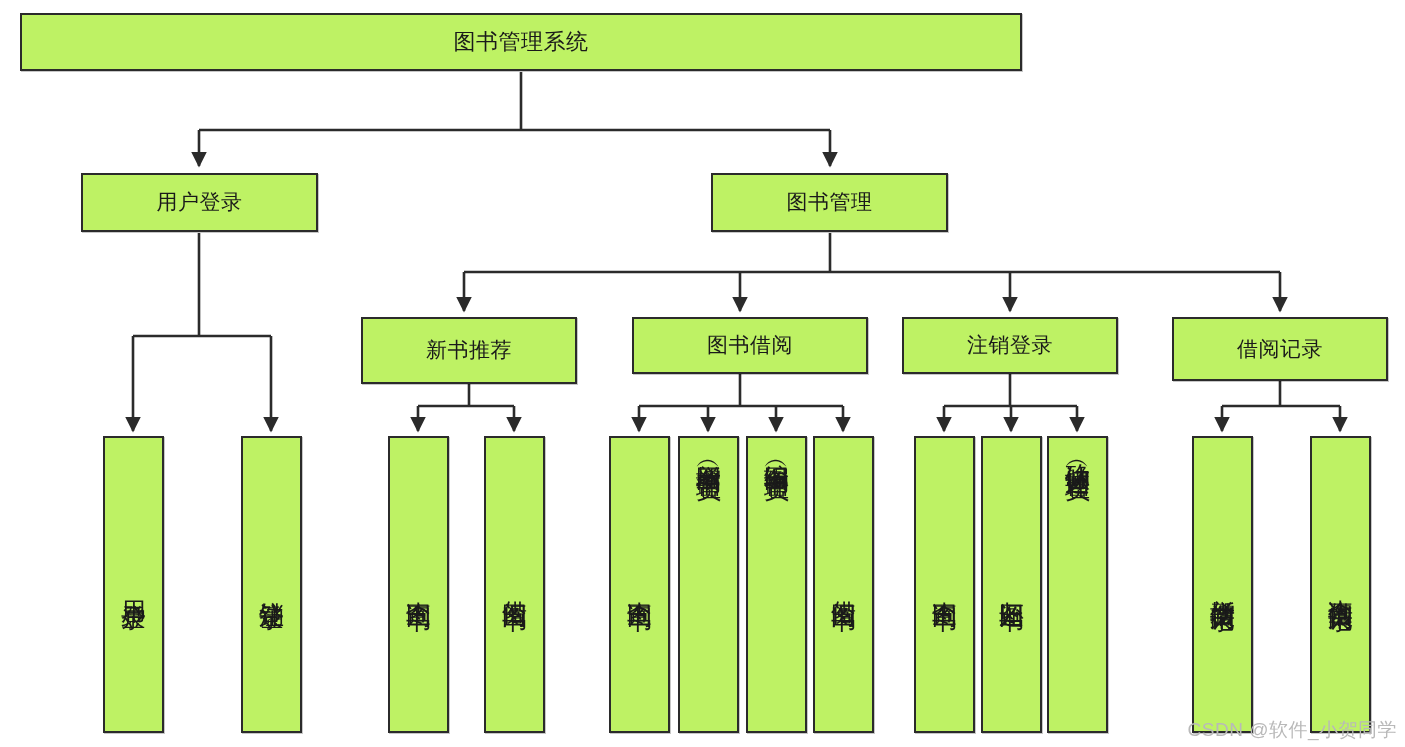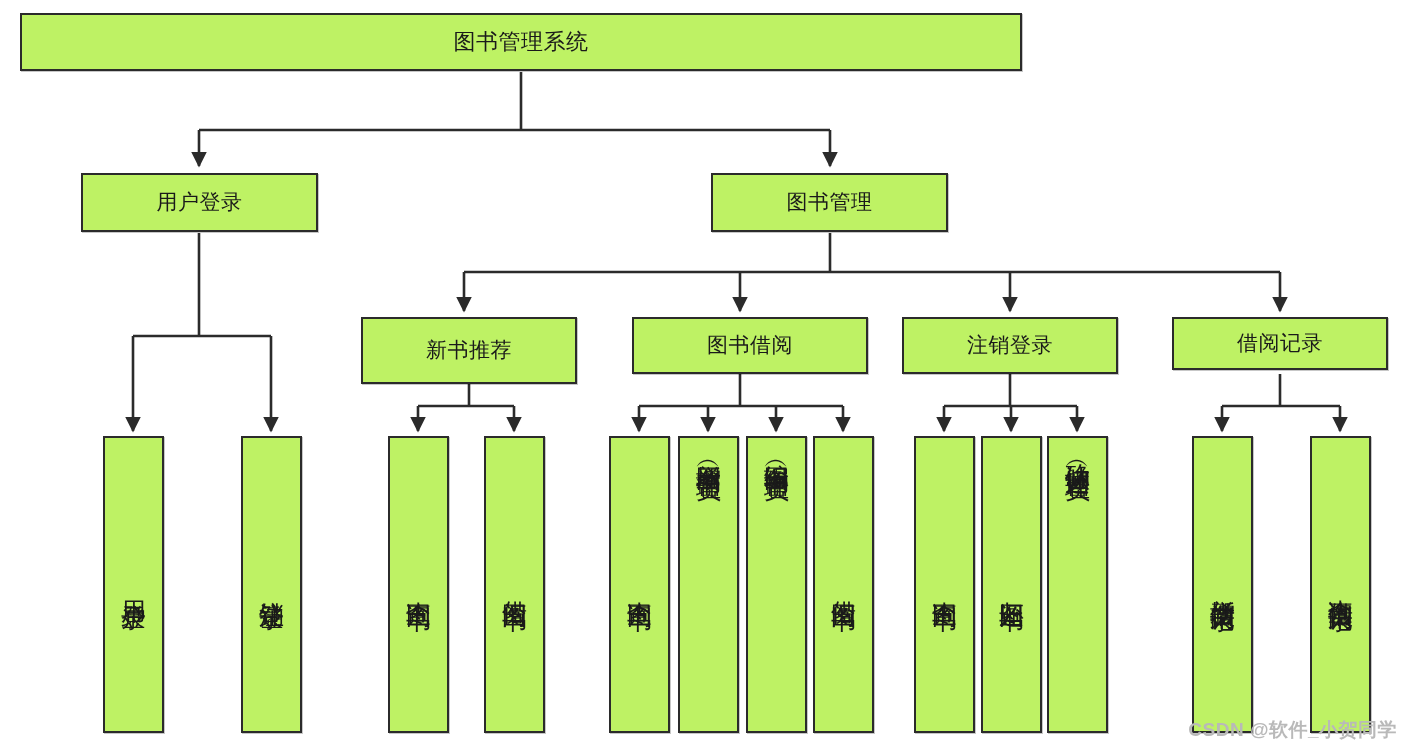--- a/index.html
+++ b/index.html
@@ -71,21 +71,20 @@
   }
   .watermark {
     position: absolute;
     right: 8px;
     bottom: 4px;
     font-size: 19px;
     color: #b9b9b9;
     letter-spacing: 0.5px;
     white-space: nowrap;
     font-family: "Liberation Sans", "DejaVu Sans", sans-serif;
-    font-weight: bold;
   }
 </style>
 </head>
 <body>
 
 <div id="canvas">
 
   <svg id="edges" viewBox="0 0 1405 747" xmlns="http://www.w3.org/2000/svg">
     <defs>
       <marker id="arrow" viewBox="0 0 10 10" refX="9" refY="5" markerWidth="6" markerHeight="6" orient="auto-start-reverse">
@@ -154,21 +153,21 @@
   </div>
 
   <div class="node horiz" style="left:632px; top:317px; width:236px; height:57px;">
     <span class="lbl">图书借阅</span>
   </div>
 
   <div class="node horiz" style="left:902px; top:317px; width:216px; height:57px;">
     <span class="lbl">注销登录</span>
   </div>
 
-  <div class="node horiz" style="left:1172px; top:317px; width:216px; height:53px;">
+  <div class="node horiz" style="left:1172px; top:317px; width:216px; height:64px;">
     <span class="lbl">借阅记录</span>
   </div>
 
   <div class="node vert center" style="left:103px; top:436px; width:61px; height:297px;">
     <span class="lbl">用户登录</span>
   </div>
 
   <div class="node vert center" style="left:241px; top:436px; width:61px; height:297px;">
     <span class="lbl">注销登录</span>
   </div>

